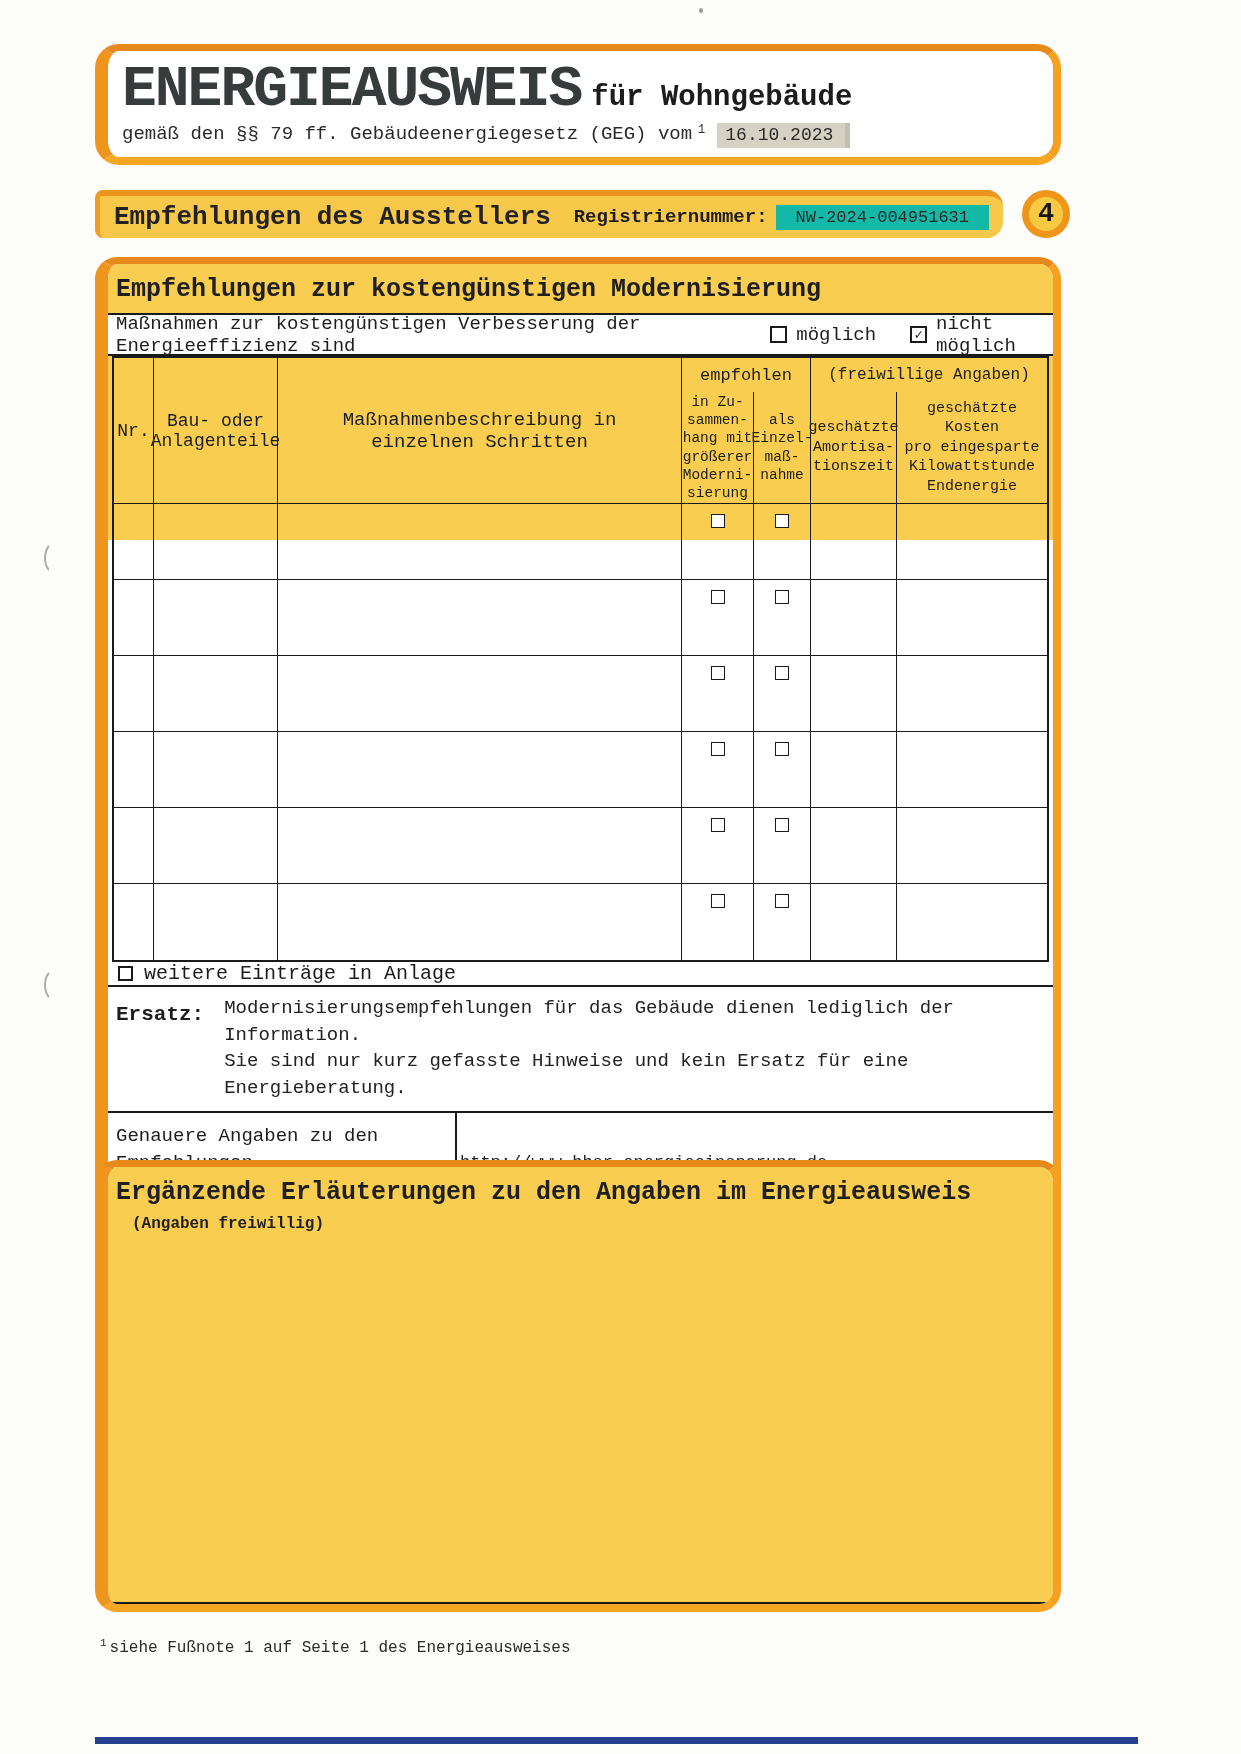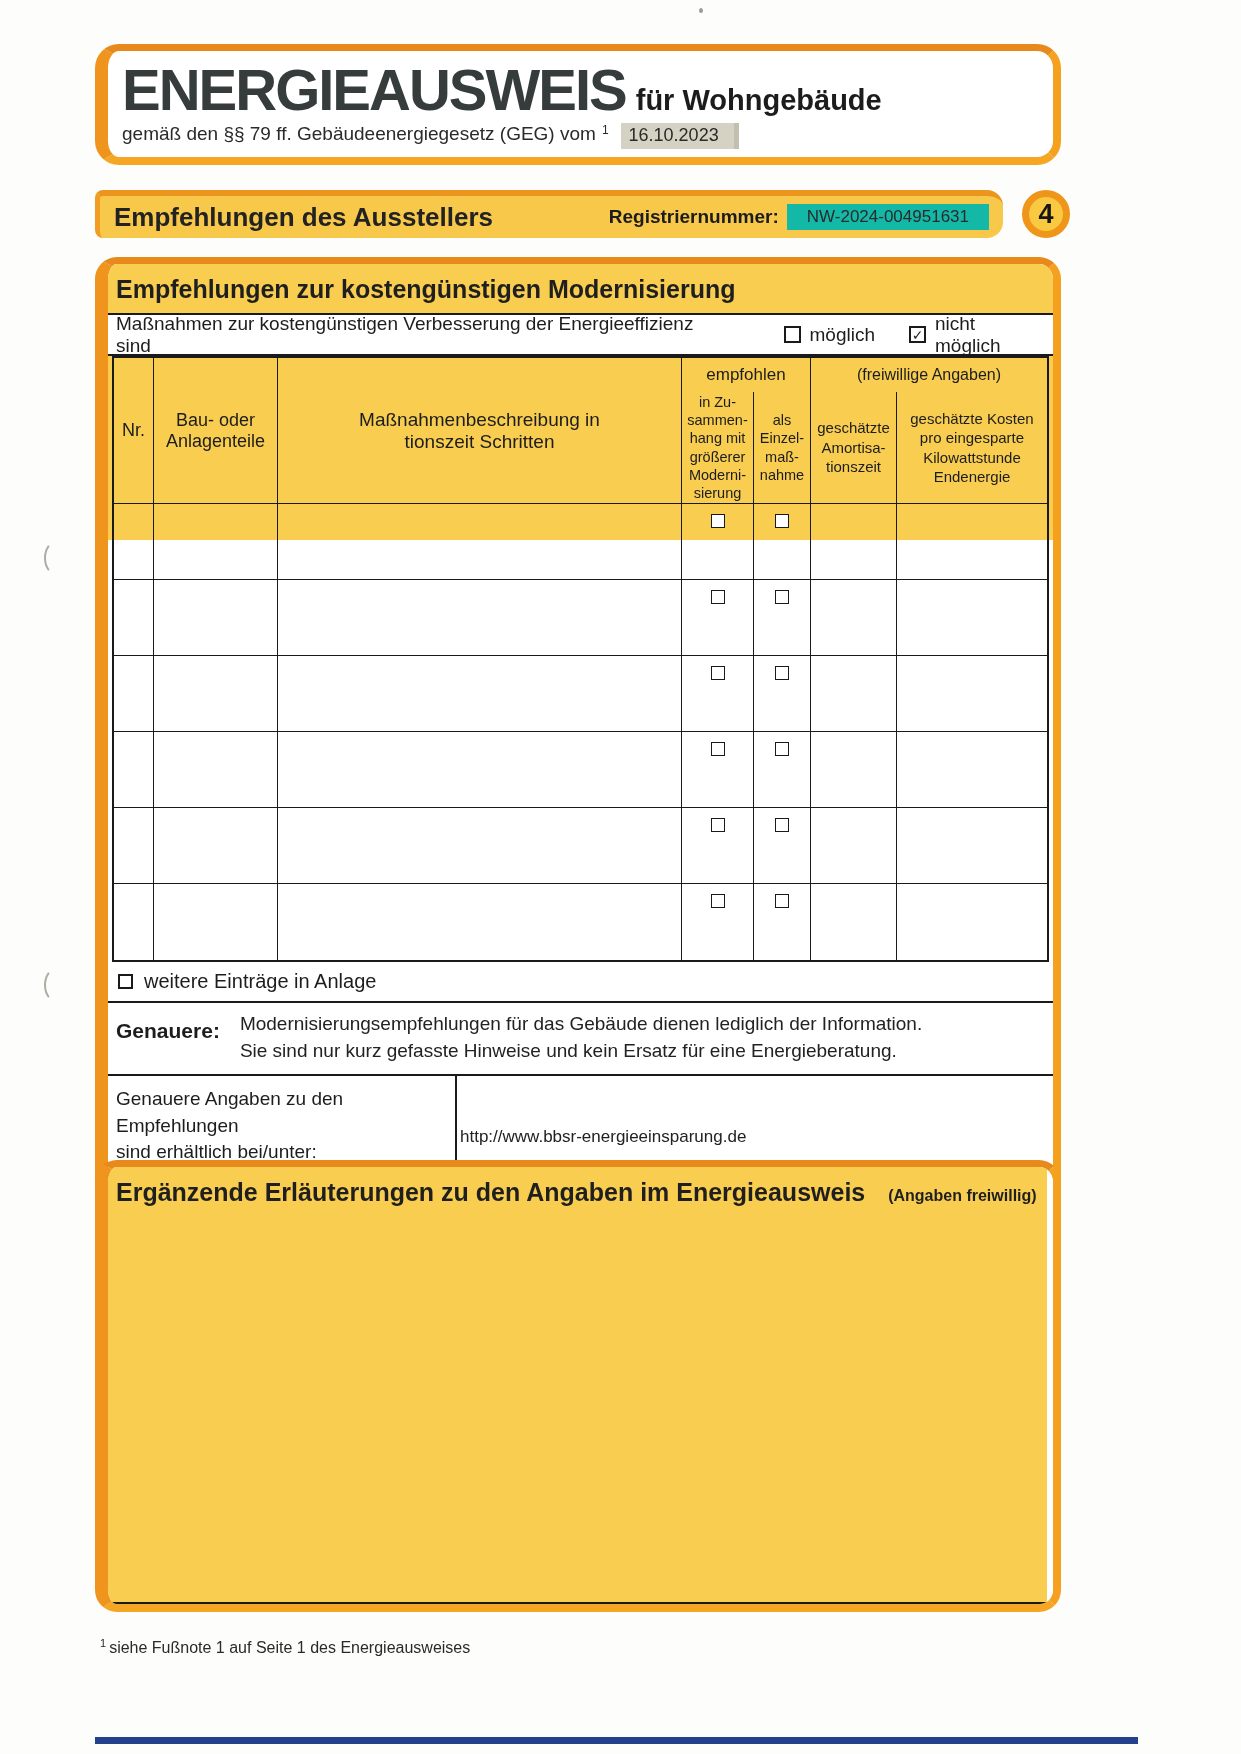--- a/index.html
+++ b/index.html
@@ -1,18 +1,18 @@
 <!DOCTYPE html>
 <html lang="de"><head>
 <meta charset="utf-8">
 <style>
   * { margin:0; padding:0; box-sizing:border-box; }
   html,body { background:#ffffff; }
   body { font-family:"Liberation Sans", sans-serif; color:#1d1d1d; }
-  .page { position:relative; width:1241px; height:1754px; background:#fdfdfb; overflow:hidden; }
+  .page { position:relative; width:1241px; height:1754px; background:#fdfdfb; overflow:hidden;font-family:Liberation Mono, monospace; }
 
   
   .crescent { position:absolute; width:24px; height:34px; border:2.5px solid transparent;
               border-left-color:#aeaca5; border-radius:50%; }
   .crescent.one { left:44px; top:541px; }
   .crescent.two { left:44px; top:968px; }
 
   
   .header-box { position:absolute; left:95px; top:44px; width:966px; height:121px;
     background:#fff; border-style:solid; border-color:#e8891b #f5a01e #f5a623 #ef941c;
@@ -148,21 +148,21 @@
       </span>
     </div>
 
     <div class="table-section">
 
       <div class="rec-table">
         <div class="h-nr">Nr.</div>
         <div class="h-comp pre">Bau- oder
 Anlagenteile</div>
         <div class="h-desc pre">Maßnahmenbeschreibung in
-tionszeit Schritten</div>
+einzelnen Schritten</div>
         <div class="h-emp">empfohlen</div>
         <div class="h-frei">(freiwillige Angaben)</div>
         <div class="h-ctx pre">in Zu-
 sammen-
 hang mit
 größerer
 Moderni-
 sierung</div>
         <div class="h-single pre">als
 Einzel-
@@ -249,21 +249,21 @@
         <div class="bc c7"></div>
       </div>
     </div>
 
     <div class="weitere-row">
       <span class="cb small"></span>
       <span>weitere Einträge in Anlage</span>
     </div>
 
     <div class="hinweis-row">
-      <span class="hinweis-label">Genauere:</span>
+      <span class="hinweis-label">Ersatz:</span>
       <span class="hinweis-text">
         <span>Modernisierungsempfehlungen für das Gebäude dienen lediglich der Information.</span><br>
         <span>Sie sind nur kurz gefasste Hinweise und kein Ersatz für eine Energieberatung.</span>
       </span>
     </div>
 
     <div class="details-row">
       <div class="details-left pre">Genauere Angaben zu den Empfehlungen
 sind erhältlich bei/unter:</div>
       <div class="details-right">http://www.bbsr-energieeinsparung.de</div>

